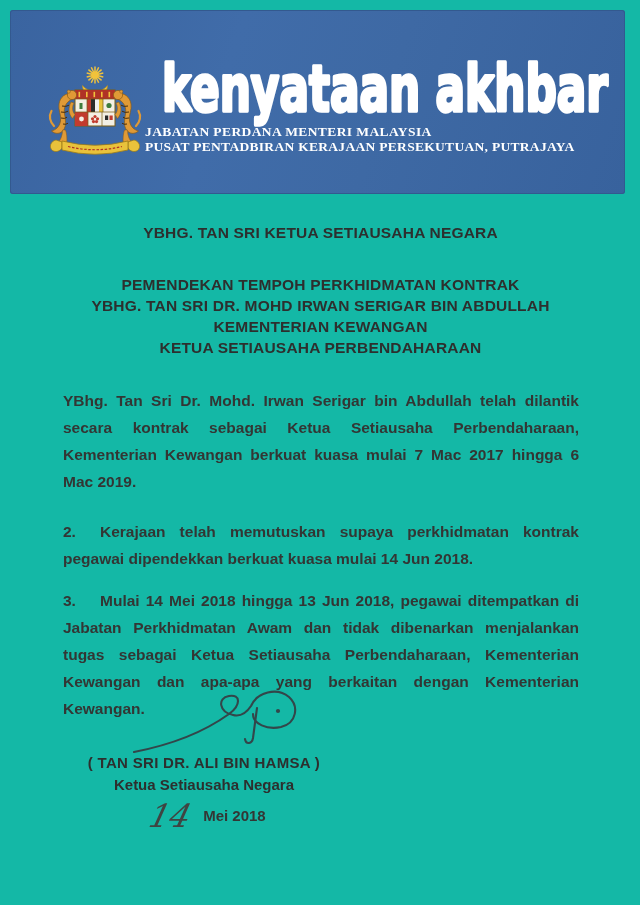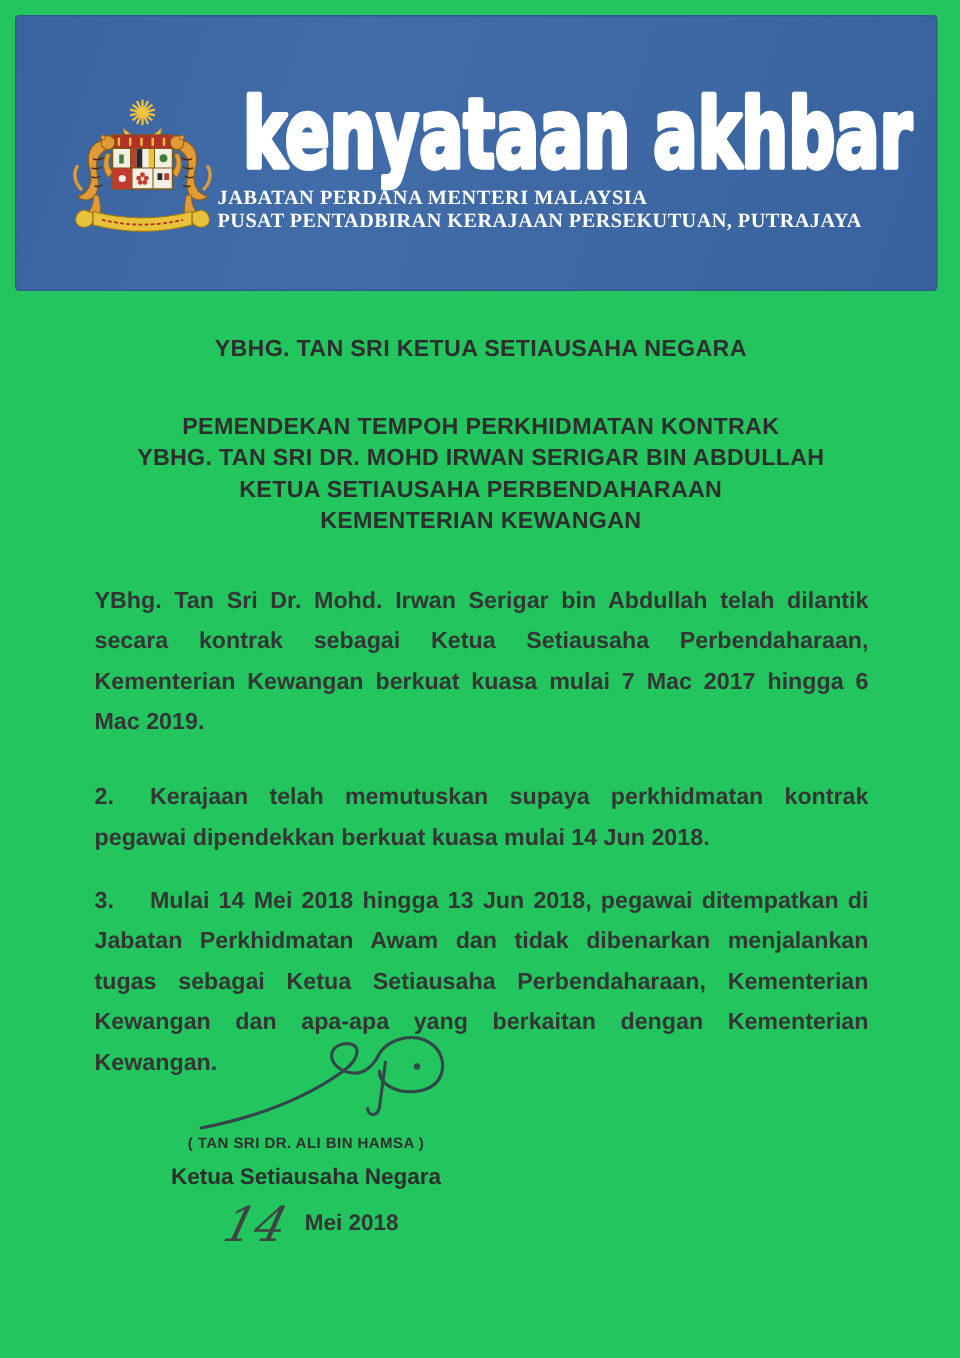--- a/index.html
+++ b/index.html
@@ -1,21 +1,21 @@
 <!DOCTYPE html>
 <html><head>
 <meta charset="utf-8">
 <style>
   * { margin: 0; padding: 0; box-sizing: border-box; }
   html, body { background: #ffffff; }
   .page {
     position: relative;
     width: 640px;
     height: 905px;
-    background: #22c55e;
+    background: #14b8a6;
     font-family: "Liberation Sans", sans-serif;
     overflow: hidden;
   }
 
   
   .banner {
     position: absolute;
     left: 10px; top: 10px;
     width: 615px; height: 184px;
     background: linear-gradient(108deg, #3a64a0 0%, #406ca9 35%, #3e69a4 60%, #38629d 100%);
@@ -69,21 +69,21 @@
 
   
   .signature-svg { position: absolute; left: 128px; top: 688px; }
   .sig-name-block {
     position: absolute;
     left: 80px; top: 752px;
     width: 248px;
     text-align: center;
     color: #2d2f2e;
   }
-  .sig-name  { font-weight: bold; font-size: 10px; line-height: 22px; letter-spacing: 0.3px; white-space: nowrap; }
+  .sig-name  { font-weight: bold; font-size: 15px; line-height: 22px; letter-spacing: 0.3px; white-space: nowrap; }
   .sig-title { font-weight: bold; font-size: 15px;   line-height: 21px; }
 
   .date-line { position: absolute; left: 150px; top: 794px; height: 50px; }
   .hand-day {
     display: inline-block;
     font-family: "DejaVu Serif", serif;
     font-style: italic;
     font-size: 32px;
     color: #3f4442;
     transform: skewX(-14deg);
@@ -190,22 +190,22 @@
     </div>
   </div>
 
   <div class="head-group head-group-1">
     <div>YBHG. TAN SRI KETUA SETIAUSAHA NEGARA</div>
   </div>
 
   <div class="head-group head-group-2">
     <div>PEMENDEKAN TEMPOH PERKHIDMATAN KONTRAK</div>
     <div>YBHG. TAN SRI DR. MOHD IRWAN SERIGAR BIN ABDULLAH</div>
+    <div>KEMENTERIAN KEWANGAN</div>
     <div>KETUA SETIAUSAHA PERBENDAHARAAN</div>
-    <div>KEMENTERIAN KEWANGAN</div>
   </div>
 
   <div class="body-text">
     <p class="p1"><span>YBhg. Tan Sri Dr. Mohd. Irwan Serigar bin Abdullah telah dilantik secara kontrak sebagai Ketua Setiausaha Perbendaharaan, Kementerian Kewangan berkuat kuasa mulai 7 Mac 2017 hingga 6 Mac 2019.</span></p>
     <p class="p2"><span class="pnum">2.</span><span>Kerajaan telah memutuskan supaya perkhidmatan kontrak pegawai dipendekkan berkuat kuasa mulai 14 Jun 2018.</span></p>
     <p class="p3"><span class="pnum">3.</span><span>Mulai 14 Mei 2018 hingga 13 Jun 2018, pegawai ditempatkan di Jabatan Perkhidmatan Awam dan tidak dibenarkan menjalankan tugas sebagai Ketua Setiausaha Perbendaharaan, Kementerian Kewangan dan apa-apa yang berkaitan dengan Kementerian Kewangan.</span></p>
   </div>
 
   <svg class="signature-svg" width="185" height="72" viewBox="0 0 185 72">
     <g fill="none" stroke="#33464a" stroke-width="2.1" stroke-linecap="round">

